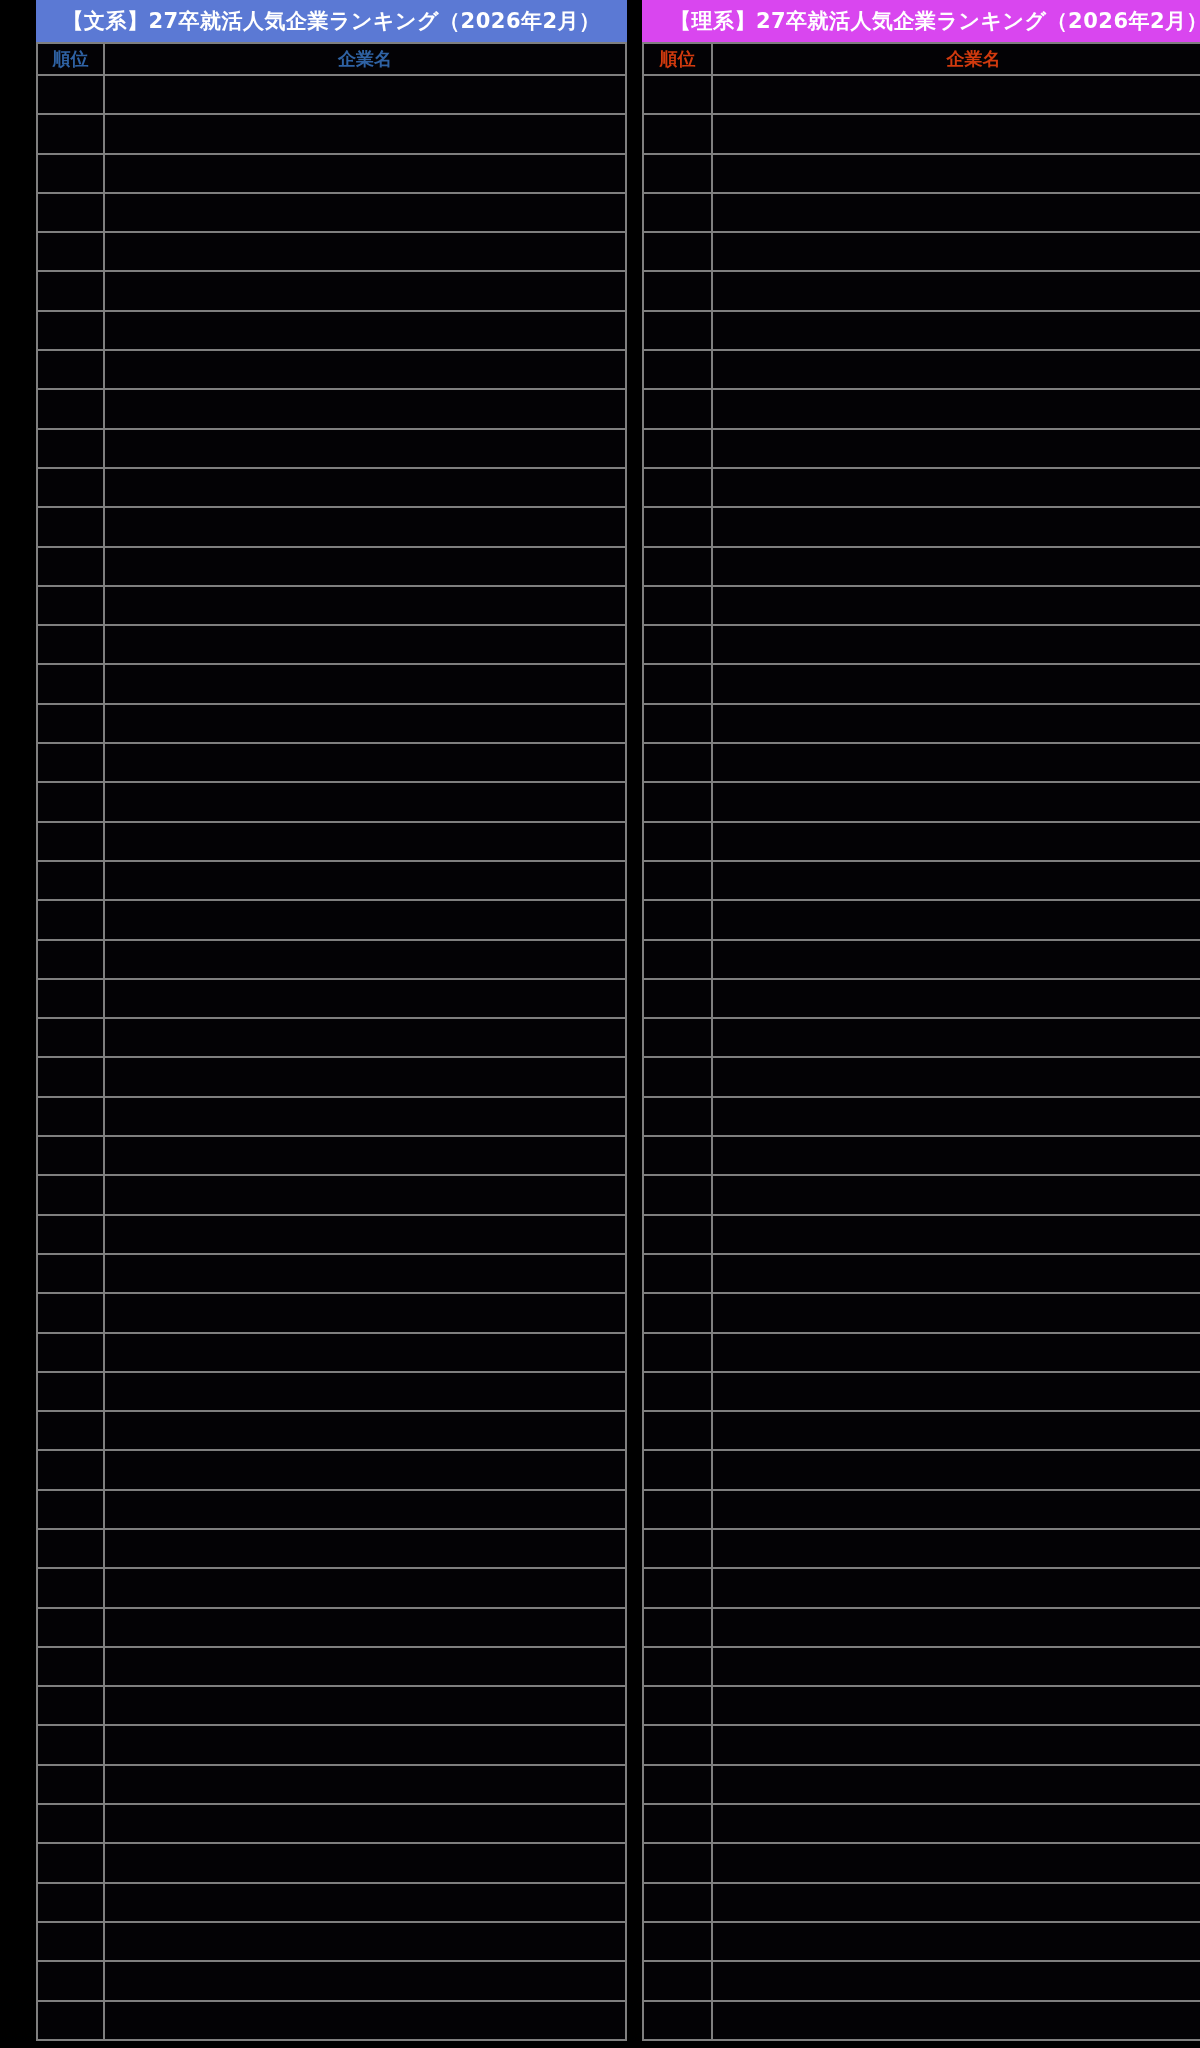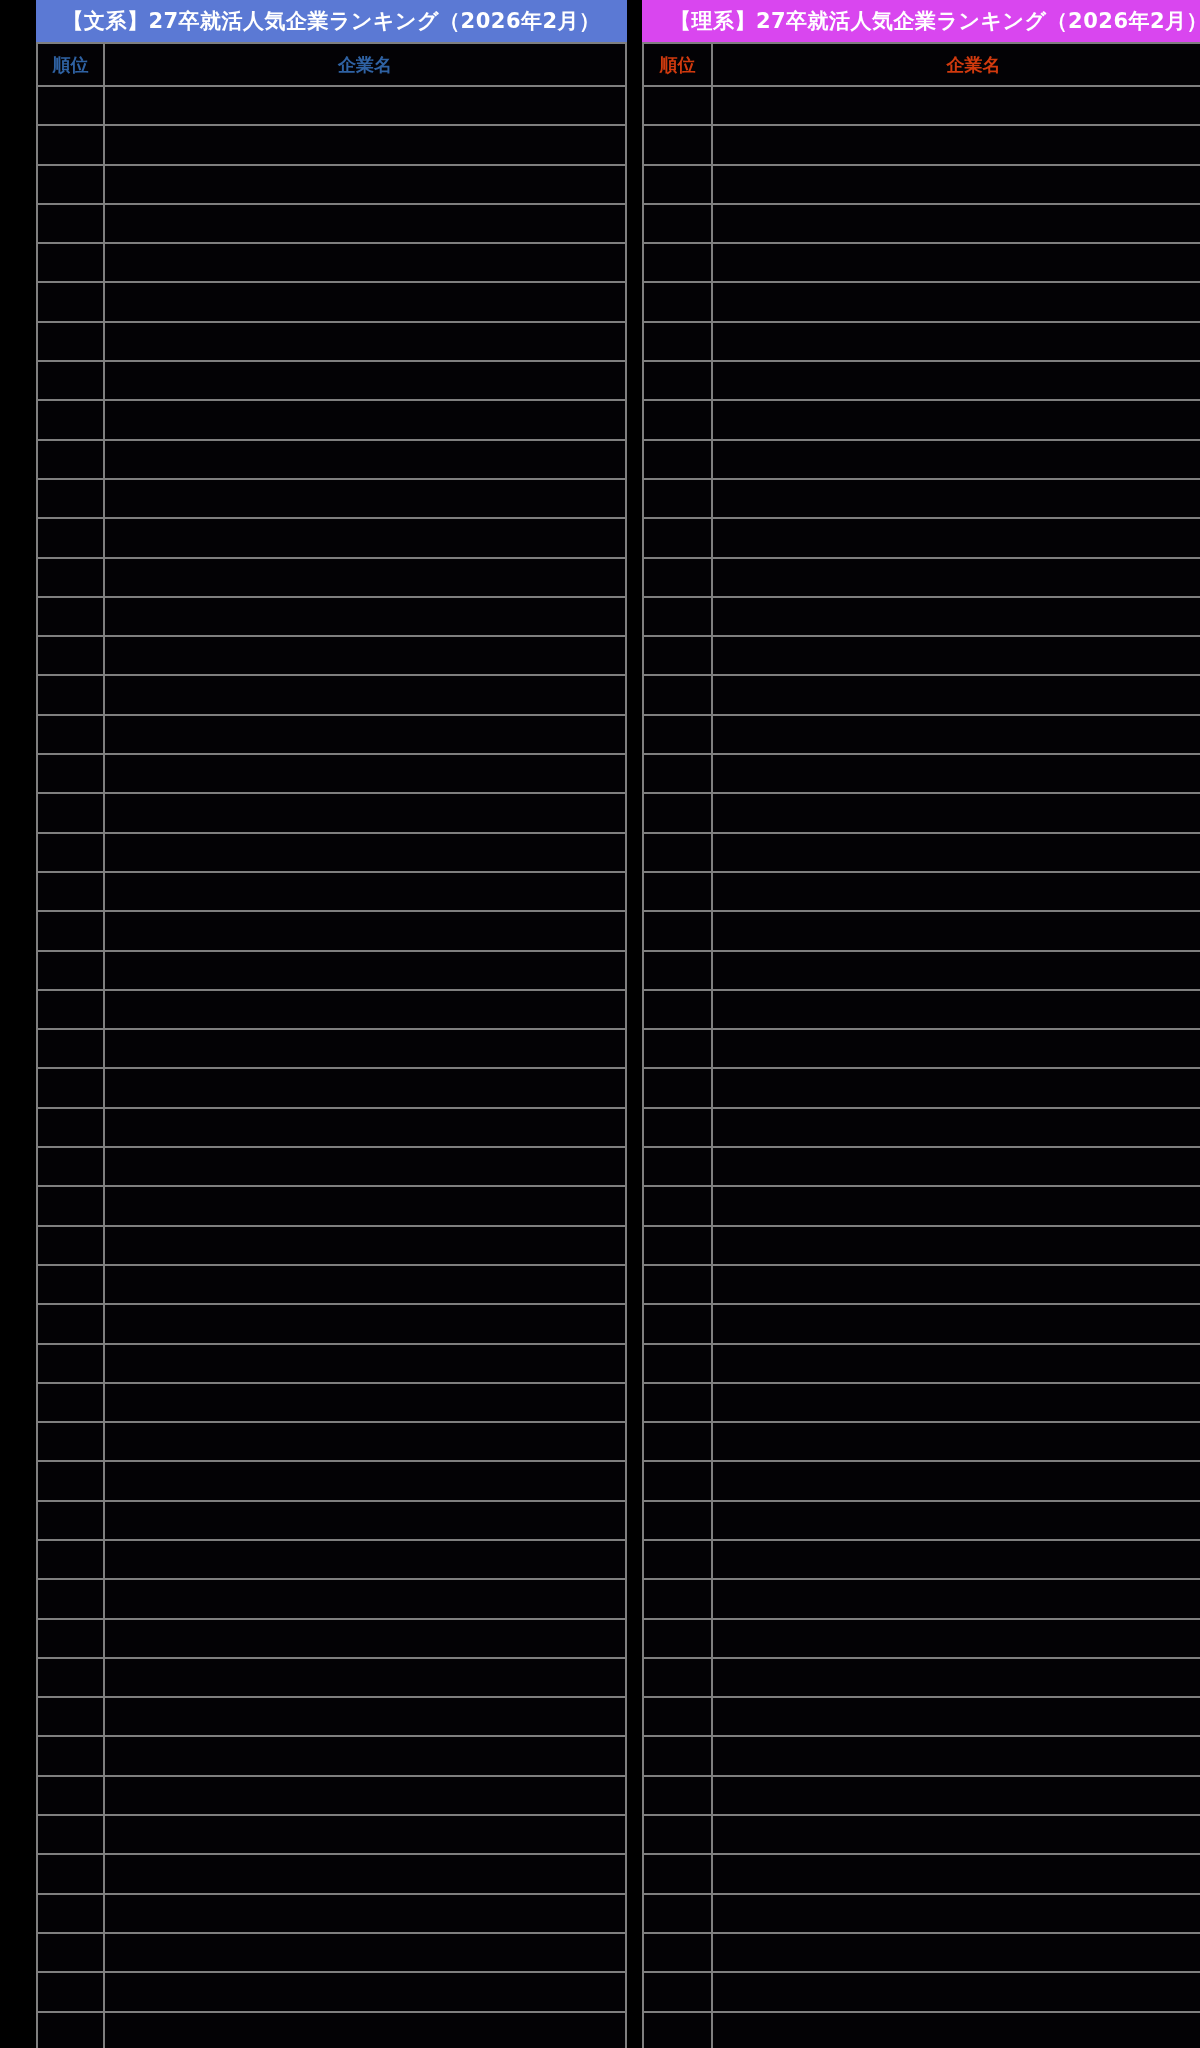--- a/index.html
+++ b/index.html
@@ -3,21 +3,21 @@
 <meta charset="utf-8">
 <style>
   html, body { margin:0; padding:0; background:#000; }
   body { width:1200px; height:2048px; position:relative; overflow:hidden; font-family:"DejaVu Sans", sans-serif; }
   .table-wrap { position:absolute; top:0;padding-left:36px; }
   #left { left:0; width:591px; }
   #right { left:606px; width:594px; }
   .title-bar { height:42px; display:flex; align-items:center; justify-content:center; color:#fff; font-size:21px; font-weight:bold; letter-spacing:0.5px; box-sizing:border-box; white-space:nowrap; }
   table { border-collapse:collapse; width:100%; table-layout:fixed; background:#030205; }
   td, th { border:2.5px solid #7f7f7f; height:34.8px; padding:0; text-align:center; font-size:18px; font-weight:bold; box-sizing:border-box; }
-  th { height:43px;border-radius:10px; }
+  th { height:32px;border-radius:10px; }
   .rank-col { width:67px; }
   #right .rank-col { width:69px; }
   #left th { color:#2f62a3; }
   #right th { color:#d13a0e; }
   td { height:39.3px; }
 </style>
 </head>
 <body>
 
 <div class="table-wrap" id="left">

